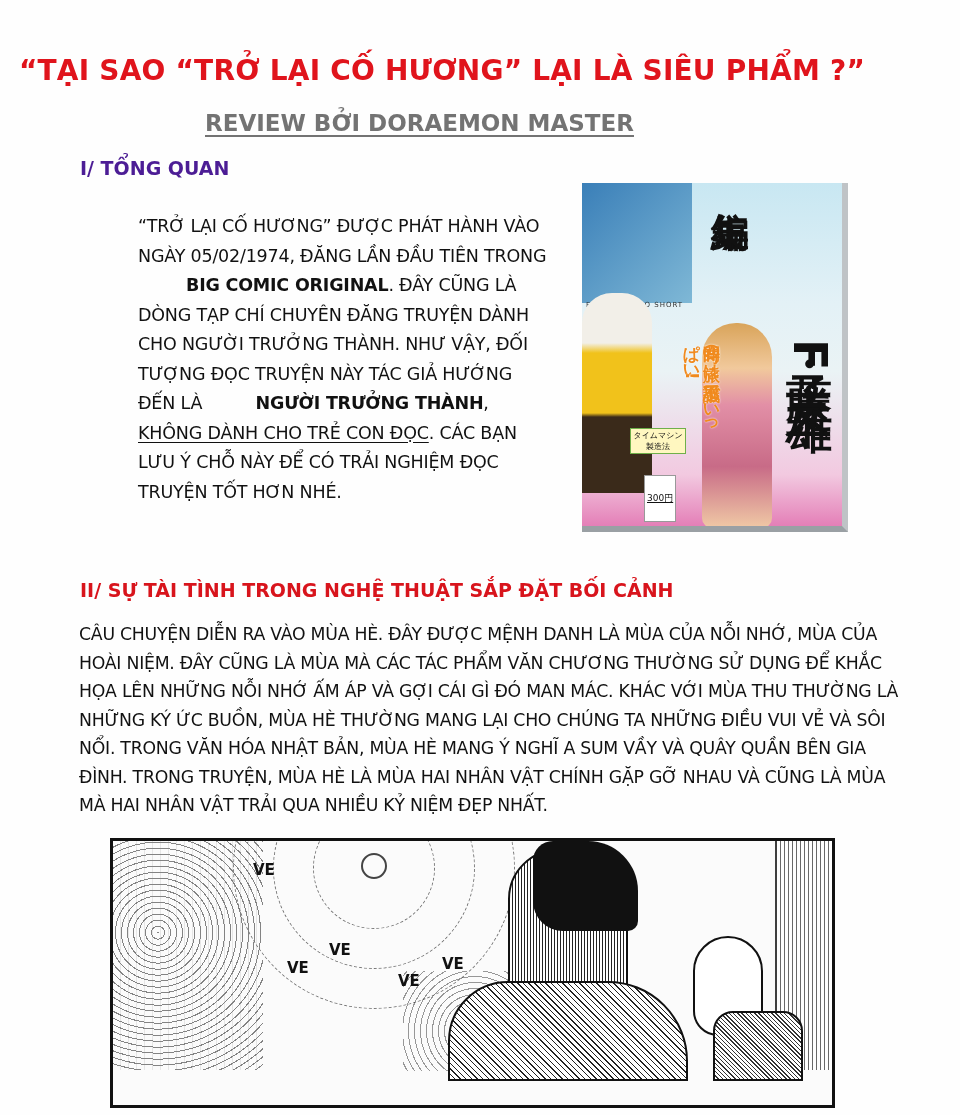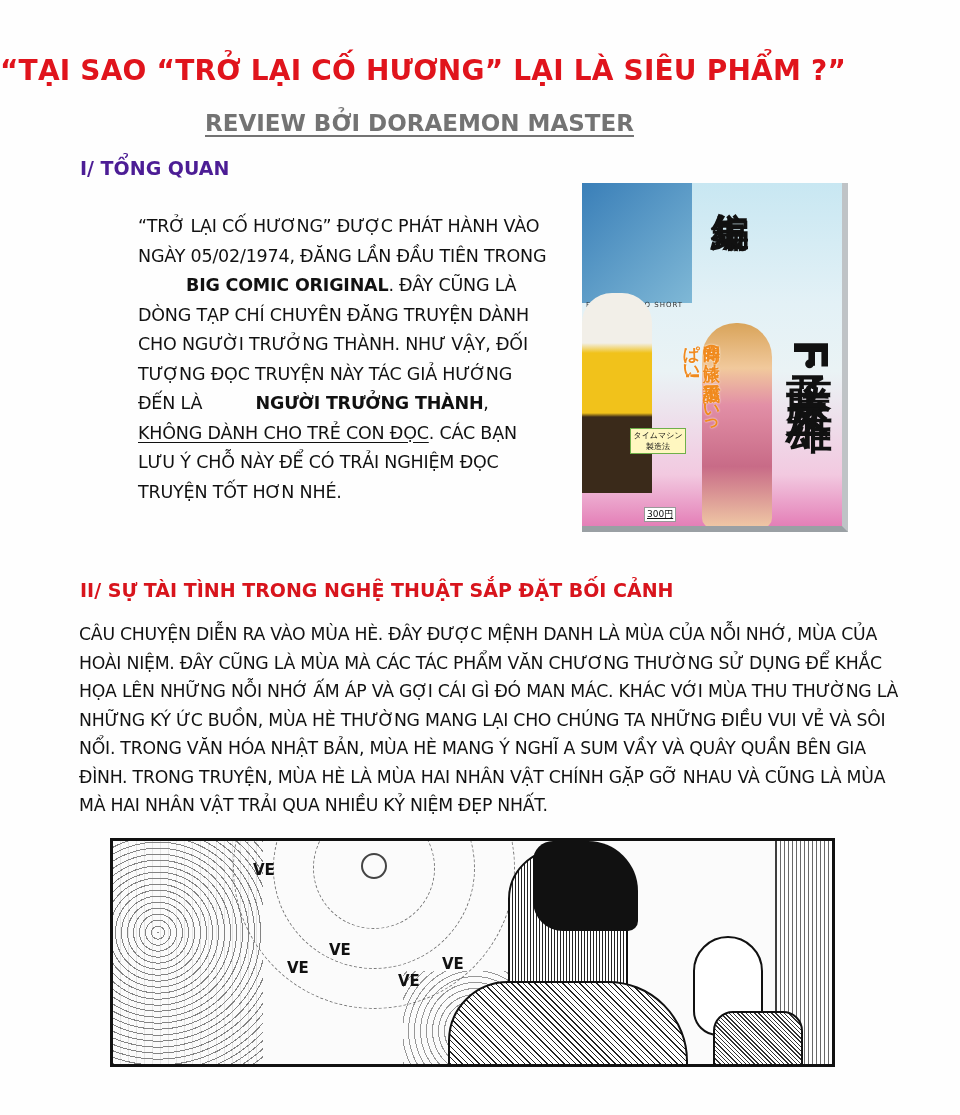--- a/index.html
+++ b/index.html
@@ -1,20 +1,20 @@
 <!DOCTYPE html>
 <html><head>
 <meta charset="utf-8">
 <style>
   * { box-sizing: border-box; margin: 0; padding: 0; }
   html, body { width: 960px; height: 1115px; background: #fefefe; overflow: hidden; }
   body { position: relative; font-family: "DejaVu Sans", sans-serif; color: #111; }
 
   .title {
-    position: absolute; left: 0; top: 54px; width: 884px; text-align: left;
+    position: absolute; left: 0; top: 54px; width: 884px; text-align: center;
     color: #e0141c; font-size: 28px; font-weight: bold; letter-spacing: 0.2px;
     font-family: "DejaVu Sans", sans-serif;
   }
   .subtitle {
     position: absolute; left: 0; top: 110px; width: 839px; text-align: center;
     color: #737373; font-size: 23px; font-weight: bold;
   }
   .subtitle span { text-decoration: underline; text-decoration-thickness: 2px; text-underline-offset: 4px; }
 
   .h1 {
@@ -46,35 +46,35 @@
   .cover .man { position:absolute; left:0; top:110px; width:70px; height:200px;
     background: linear-gradient(180deg,#f2efe8 0%,#f2efe8 25%,#f1c21b 30%,#f1c21b 60%,#3a2a1a 62%,#3a2a1a 100%);
     border-radius: 30px 30px 0 0; }
   .cover .girl { position:absolute; left:120px; top:140px; width:70px; height:205px;
     background: linear-gradient(180deg,#d9a45a 0%,#f1c99c 22%,#e28fa6 40%,#c86b87 70%,#f0c9a5 100%);
     border-radius: 34px 34px 10px 10px; }
   .cover .badge { position:absolute; right:6px; bottom:8px; width:96px; height:62px;
     border-radius: 50%; background:#d7b07a; border:2px solid #3b2412; color:#111;
     font-size: 15px; font-weight: bold; text-align:center; line-height: 20px; padding-top: 4px; }
   .cover .badge small { display:block; font-size: 9px; line-height: 12px; }
-  .cover .price { position:absolute; left:62px; bottom:4px; background:#fff; font-size:9px; padding:0 2px; border:1px solid #999;text-decoration:underline; }
+  .cover .price { position:absolute; left:62px; bottom:4px; background:#fff; font-size:9px; padding:16px 2px; border:1px solid #999;text-decoration:underline; }
   .cover .english { position:absolute; left:4px; top:118px; font-size: 7px; color:#333; letter-spacing: 1px; width: 110px; line-height: 9px; }
   .cover .caption { position:absolute; left:48px; top:245px; width:56px; font-size:8px; text-align:center; background:#fff7c0; border:1px solid #6fb04a; padding:1px; }
 
   .h2 {
     position: absolute; left: 80px; top: 579px; color: #d8141c;
     font-size: 19px; font-weight: bold;
   }
   .body2 {
     position: absolute; left: 79px; top: 620px; width: 820px;
     font-size: 17.3px; line-height: 28.5px; letter-spacing: -0.25px;
   }
 
   .panel {
-    position: absolute; left: 110px; top: 838px; width: 725px; height: 229px;
+    position: absolute; left: 110px; top: 838px; width: 725px; height: 270px;
     border: 3px solid #111; background: #fbfbfb; overflow: hidden;
   }
   .panel .trees { position:absolute; left:0; top:0; width:150px; height:229px;
     background:
       repeating-radial-gradient(circle at 30% 40%, #222 0 1px, transparent 1px 6px),
       repeating-linear-gradient(90deg, transparent 0 7px, rgba(0,0,0,0.15) 7px 8px);
     opacity: 0.55; }
   .panel .bushes { position:absolute; left:290px; top:130px; width:120px; height:100px;
     background: repeating-radial-gradient(circle at 60% 60%, #333 0 1px, transparent 1px 6px); opacity:0.5; }
   .panel .sun { position:absolute; left:248px; top:12px; width:26px; height:26px; border-radius:50%;

